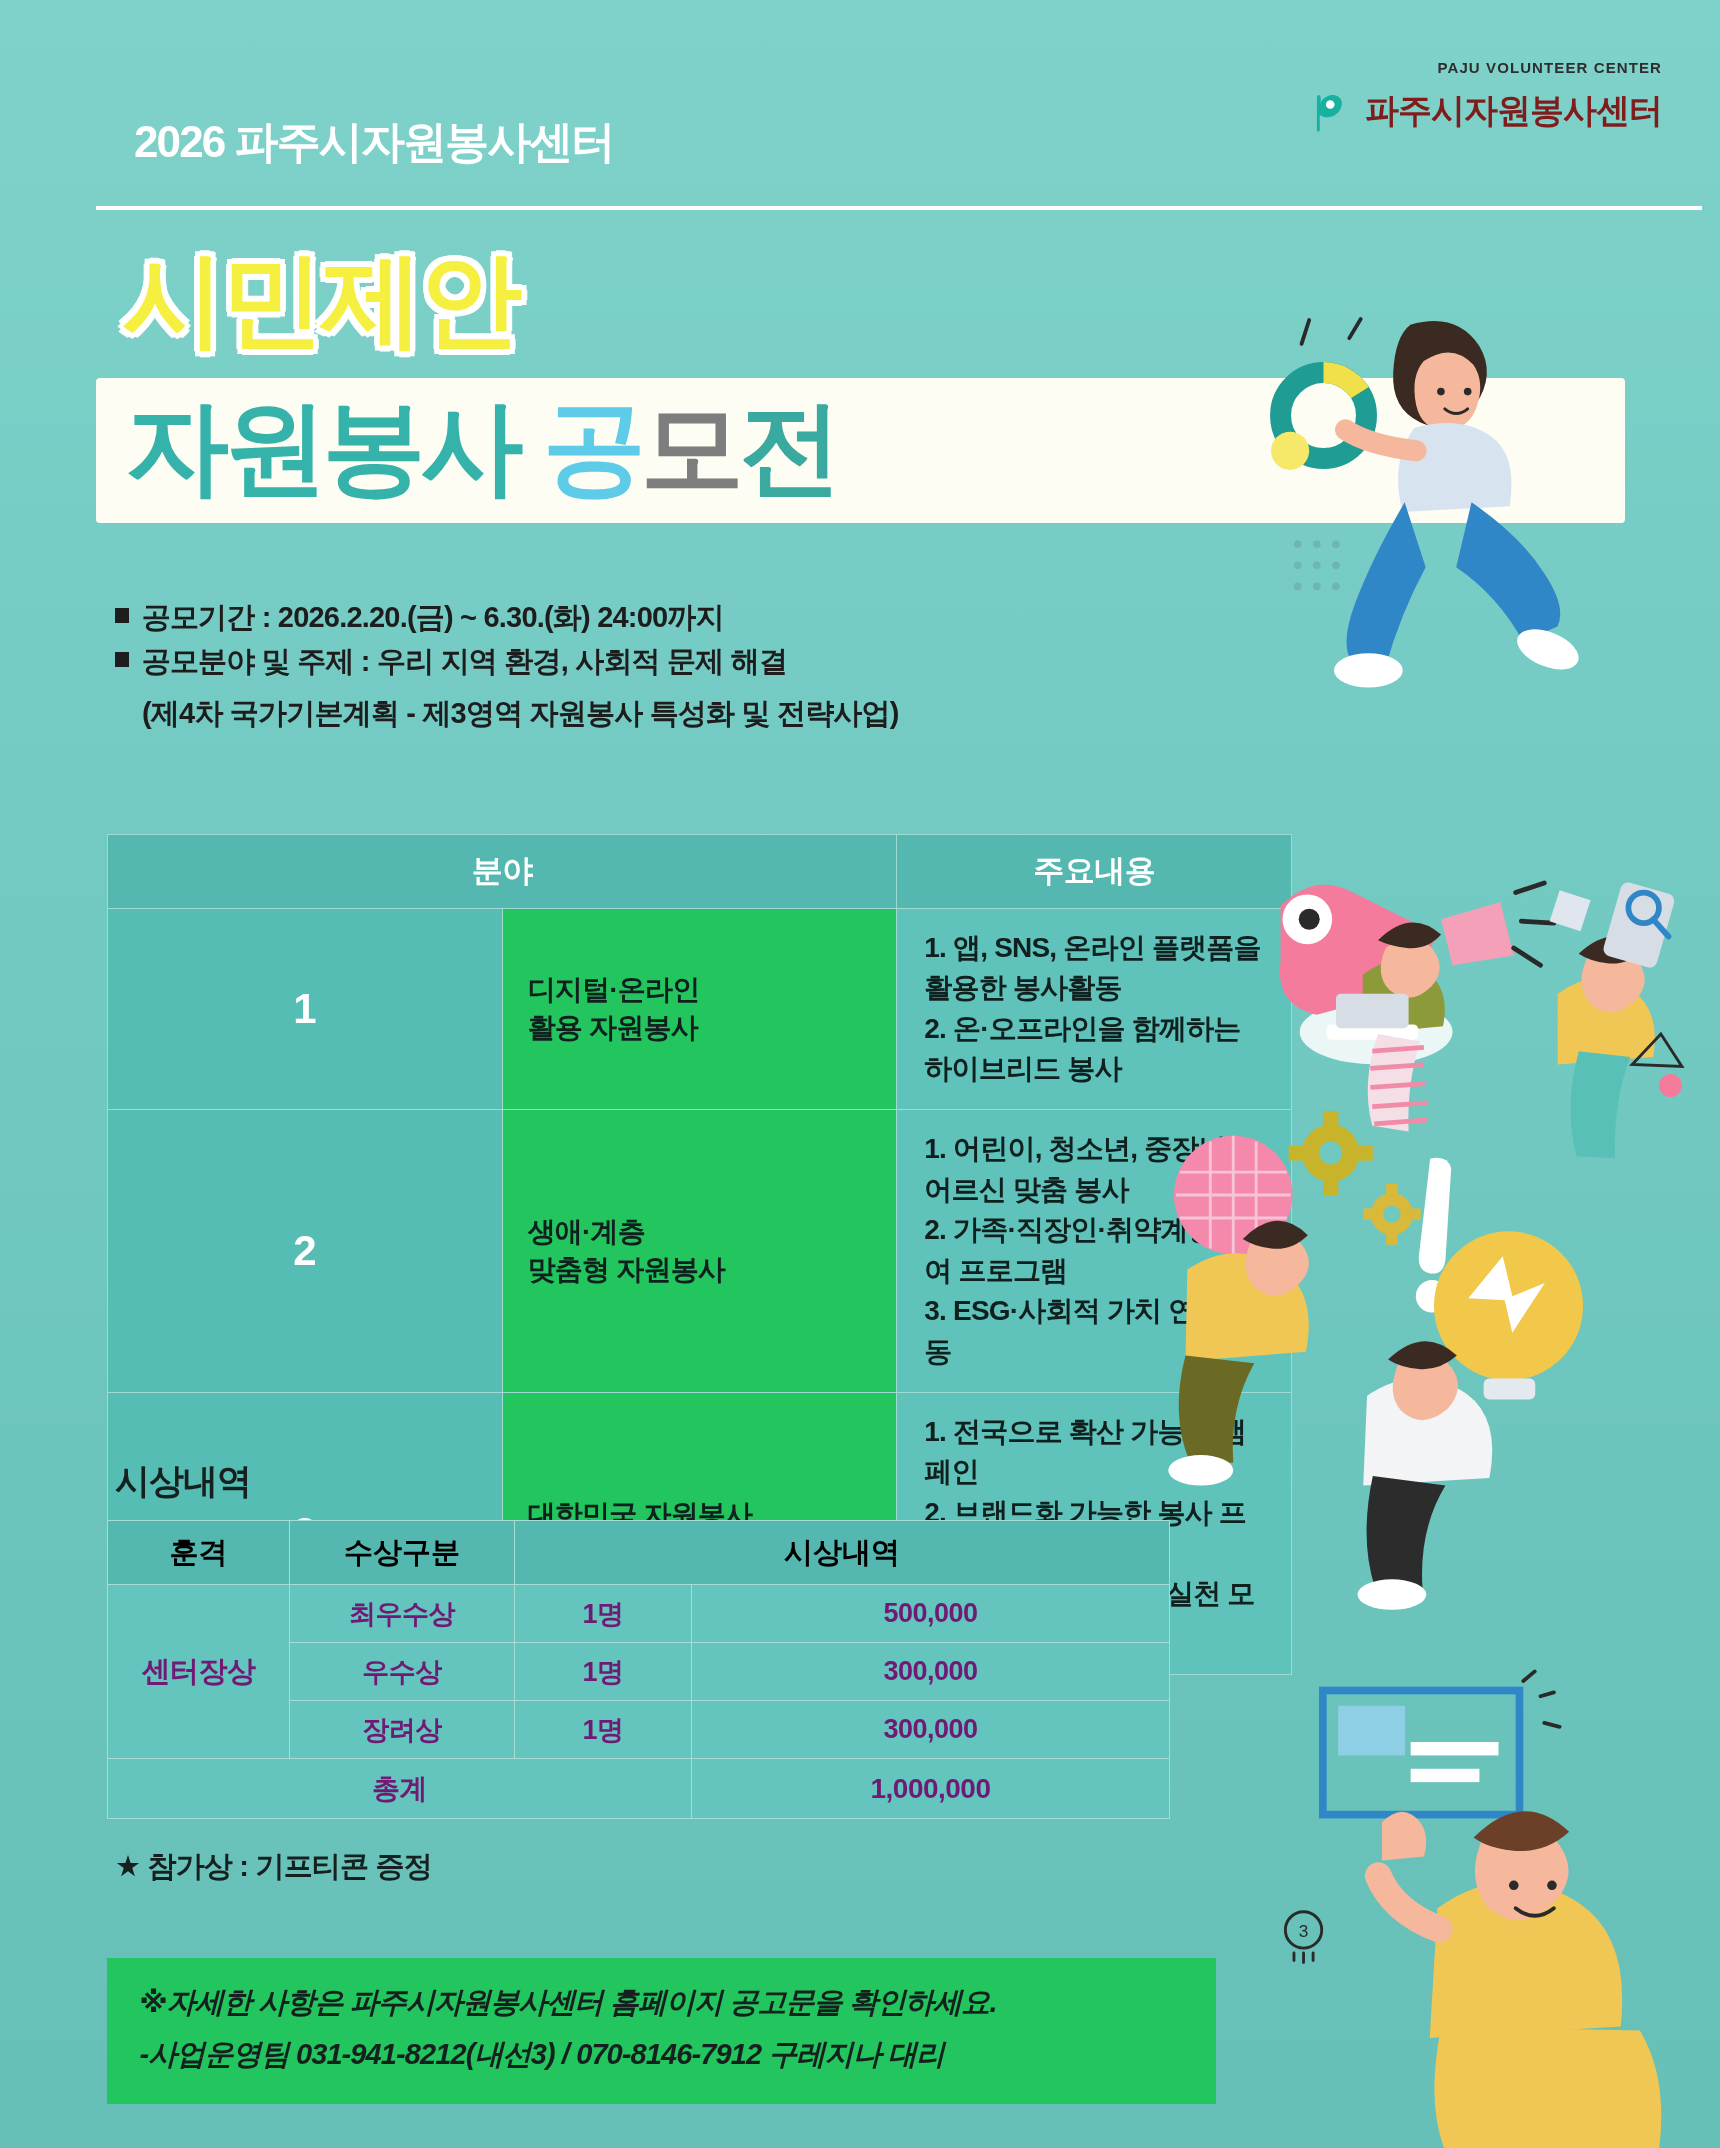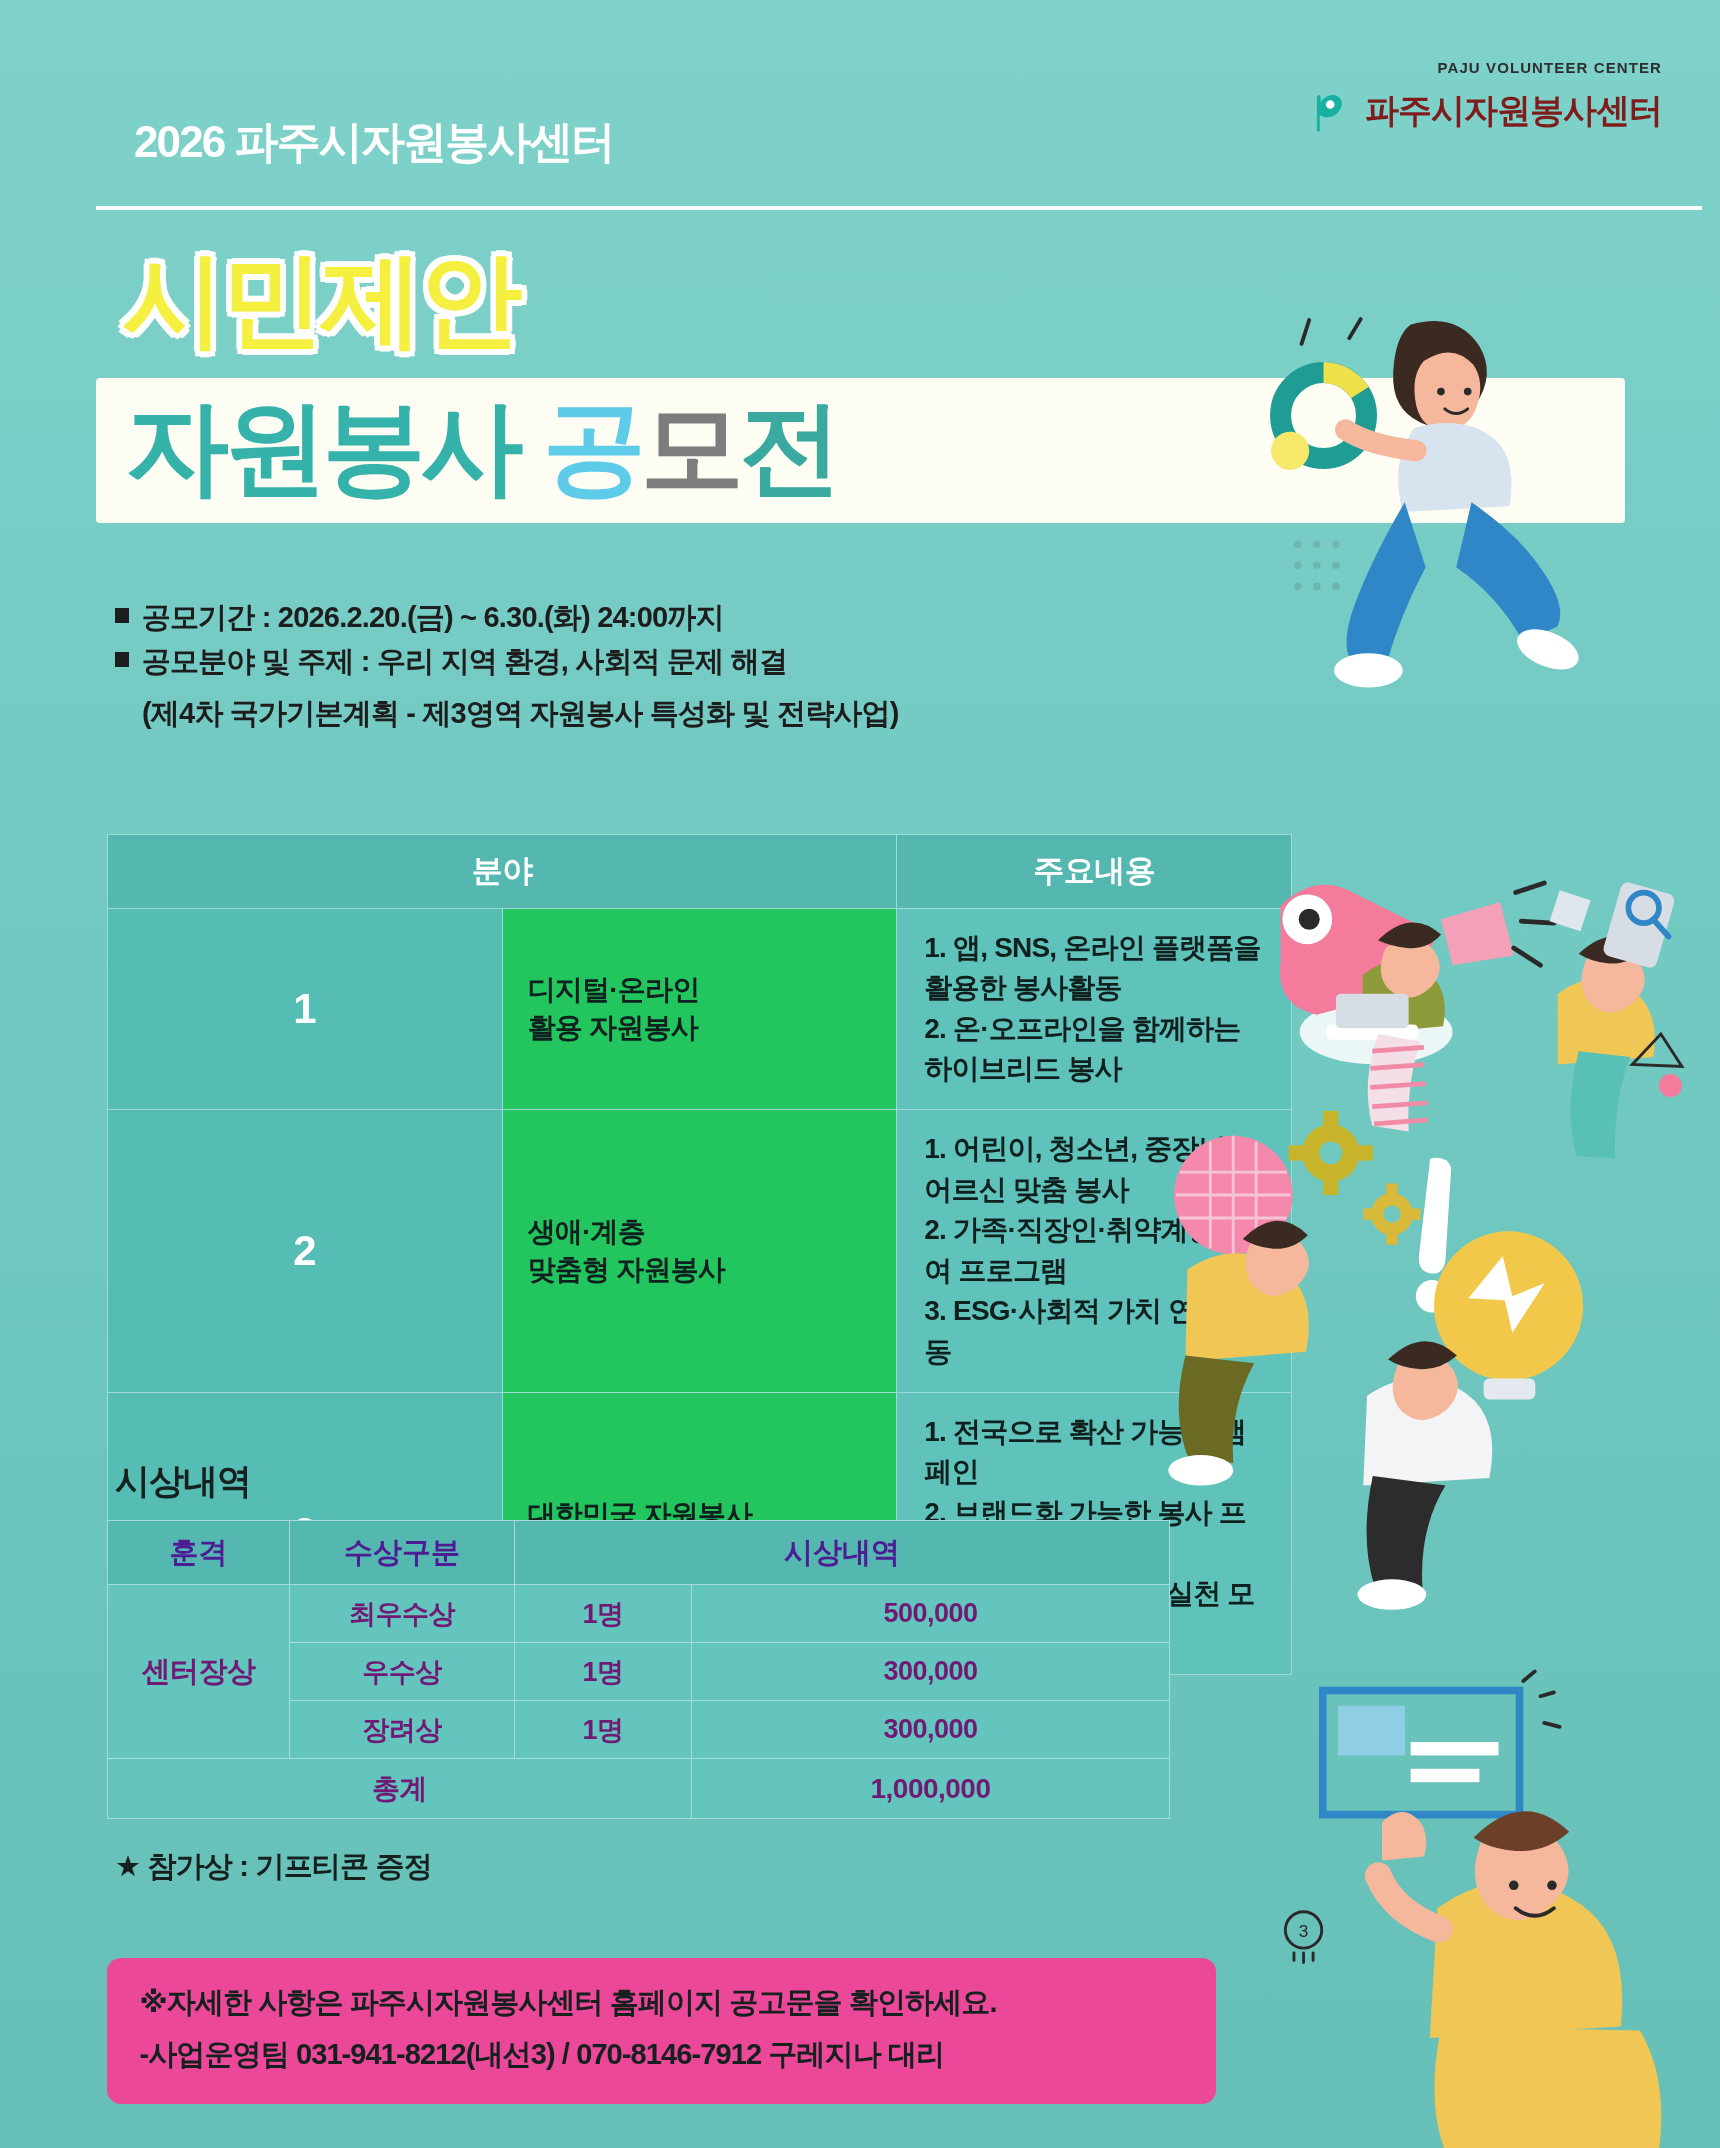--- a/index.html
+++ b/index.html
@@ -192,21 +192,21 @@
     border-collapse: collapse;
     table-layout: fixed;
   }
   .tbl-award th, .tbl-award td {
     border: 1.9px solid #a7ddd8;
     text-align: center;
     color: #701a75;
   }
   .tbl-award thead th {
     background: #54b8b0;
-    color: #4c1d95;
+    color: #000000;
     font-size: 29px;
     font-weight: 800;
     padding: 11.5px 0;
     margin-left: 32px;
   }
   .tbl-award td {
     background: #63c5bd;
     font-size: 27px;
     font-weight: 600;
     padding: 10.5px 0;
@@ -229,23 +229,24 @@
     color: #16211f;
     letter-spacing: -0.8px;
   }
 
   
   .footer {
     position: absolute;
     top: 1958px;
     left: 107px;
     width: 1109px;
-    background: #ec4899;
+    background: #22c55e;
     padding: 25px 32.5px 29px 32.5px;
-    border-radius: 14px;
+    border-radius: 0;
+    font-style: italic;
   }
   .footer .l1 {
     font-size: 29px;
     font-weight: 700;
     color: #16211f;
     letter-spacing: -0.9px;
     margin-bottom: 11.5px;
   }
   .footer .l2 {
     font-size: 29px;

